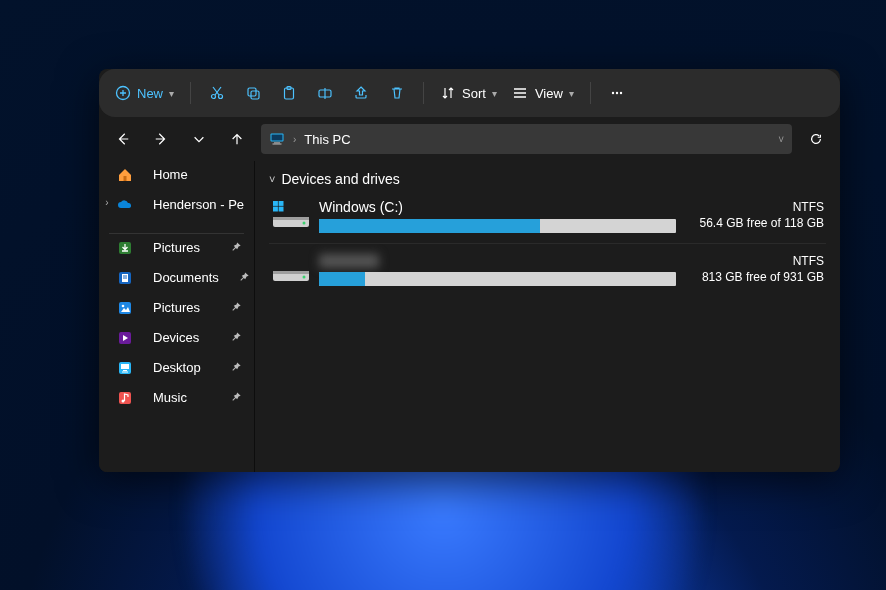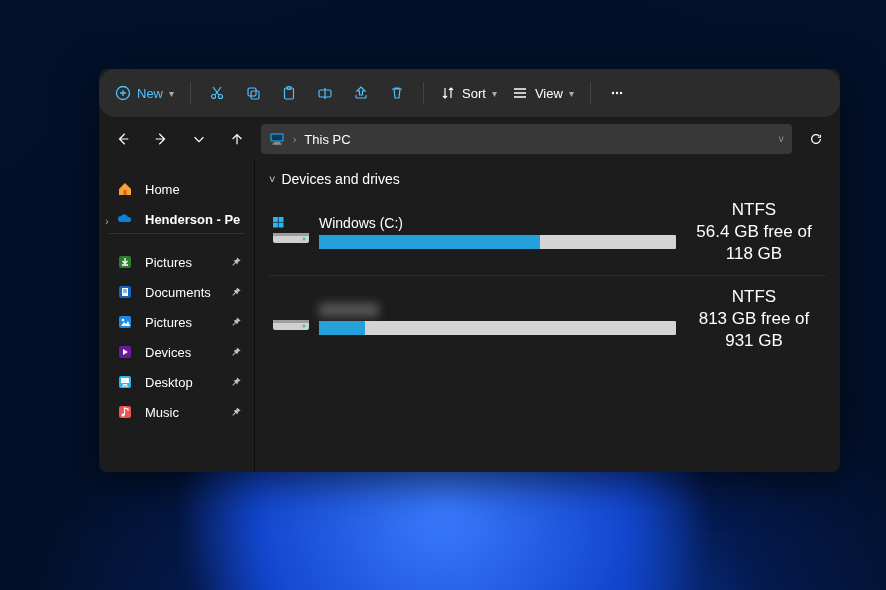--- a/index.html
+++ b/index.html
@@ -64,21 +64,21 @@
   .addr-bar .chev{color:#999;font-size:10px;}
   .addr-icon{width:16px;height:16px;display:flex;}
 
   
   .body{flex:1;display:flex;min-height:0;}
   .sidebar{
     width:156px;background:var(--sidebar-bg);padding:6px 0;font-size:13px;
     border-right:1px solid #0d0d0d;
   }
   .sb-item{
-    height:30px;display:flex;align-items:flex-end;padding:0 8px 0 18px;gap:12px;
+    height:30px;display:flex;align-items:flex-start;padding:0 8px 0 18px;gap:20px;
     cursor:pointer;position:relative;
   }
   .sb-item .exp{position:absolute;left:2px;font-size:10px;color:#aaa;width:12px;text-align:center;}
   .pin-icon{margin-left:auto;margin-right:4px;}
   .sb-icon{width:16px;height:16px;flex:0 0 16px;display:flex;align-items:center;justify-content:center;border-radius:2px;}
   .sb-sep{height:1px;background:#333;margin:6px 10px;}
 
   .main{flex:1;overflow:auto;padding:6px 14px;}
   .group-header{
     display:flex;align-items:center;gap:6px;font-size:14px;color:var(--text);
@@ -89,21 +89,21 @@
   .drive{
     display:flex;align-items:center;gap:8px;padding:6px 2px;
   }
   .drive + .drive{border-top:1px solid #2a2a2a;margin-top:4px;padding-top:10px;}
   .drive-icon{width:40px;height:30px;flex:0 0 40px;}
   .drive-body{flex:1;display:flex;flex-direction:column;gap:4px;}
   .drive-title{font-size:14px;}
   .drive-title.blur{filter:blur(5px);background:#555;color:transparent;width:60px;height:14px;border-radius:2px;}
   .drive-bar{height:14px;background:var(--bar-track);position:relative;border-radius:1px;overflow:hidden;}
   .drive-bar .fill{position:absolute;left:0;top:0;bottom:0;background:var(--bar-fill);}
-  .drive-meta{width:140px;font-size:17px;color:var(--text);line-height:1.3;text-align:center;}
+  .drive-meta{width:140px;font-size:12px;color:var(--text);line-height:1.3;text-align:right;}
 
   .tbtn .chev-small{font-size:10px;color:#aaa;}
 </style>
 </head>
 <body>
 
 <div class="bloom"></div>
 
 <div class="window">
 
@@ -239,21 +239,21 @@
         </span>
         <span>Home</span>
       </div>
       <div class="sb-item">
         <span class="exp">›</span>
         <span class="sb-icon">
           <svg viewBox="0 0 16 16">
               <path d="M4 11 a3 3 0 0 1 0-6 a4 4 0 0 1 7 1 a2.5 2.5 0 0 1 1 5 Z" fill="#0a84d8"></path>
             </svg>
         </span>
-        <span style="white-space:nowrap;overflow:hidden;text-overflow:clip;font-weight:bold;">Henderson - Pe</span>
+        <span style="white-space:nowrap;overflow:hidden;text-overflow:clip;">Henderson - Pe</span>
       </div>
 
       <div class="sb-sep"></div>
 
       <div id="sb-pinned">
           <div class="sb-item">
             <span class="sb-icon">
               <svg viewBox="0 0 16 16">
                 <rect x="2" y="2" width="12" height="12" rx="2" fill="#2e7d32"></rect>
                 <path d="M8 4 v5 M5.5 7 L8 9.5 L10.5 7 M5 11 h6" stroke="#fff" stroke-width="1.3" fill="none"></path>

